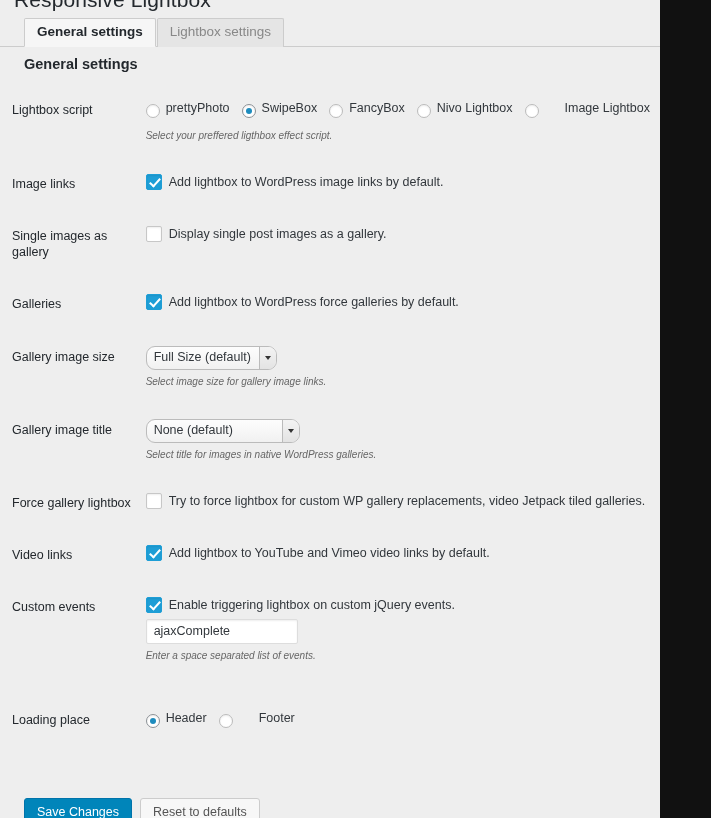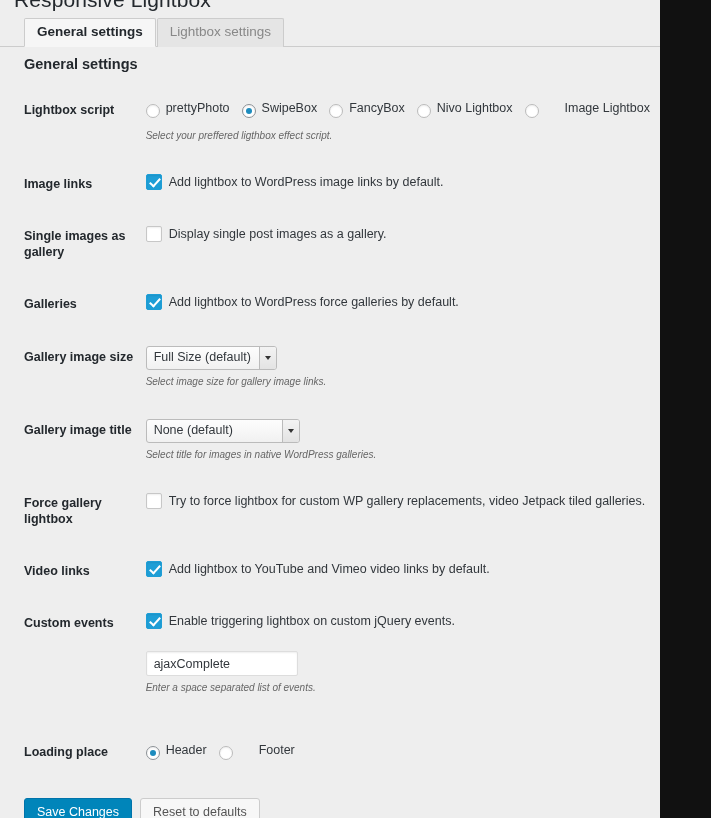--- a/index.html
+++ b/index.html
@@ -95,23 +95,23 @@
     left: 0;
     top: 84px;
     right: 0;
     border-collapse: collapse;
   }
   .form-table tr { vertical-align: top; }
 
   .form-table th {
     width: 170px;
     text-align: left;
-    padding: 18px 10px 18px 24px;
-    font-size: 12.5px;
-    font-weight: bold;
+    padding: 18px 10px 18px 12px;
+    font-size: 12.5px;
+    font-weight: normal;
     color: #23282d;
     line-height: 1.3;
     box-sizing: border-box;
   }
   .form-table td {
     padding: 15px 10px 15px 0;
     font-size: 12.5px;
     color: #32373c;
     line-height: 1.5;
   }
@@ -211,21 +211,21 @@
     outline: none;
   }
 
   
   .select {
     display: inline-flex;
     align-items: stretch;
     height: 24px;
     border: 1px solid #bbb;
     background: linear-gradient(#fdfdfd, #f1f1f1);
-    border-radius: 3px;
+    border-radius: 9px;
     box-sizing: border-box;
     cursor: pointer;
     font-size: 12.5px;
     color: #32373c;
     overflow: hidden;
   }
   .select .select-value {
     display: flex;
     align-items: center;
     padding: 0 8px 0 7px;
@@ -393,21 +393,21 @@
         </td>
       </tr>
 
       <tr>
         <th>Custom events</th>
         <td>
           <label class="check-row">
             <span class="checkbox checked"></span>
             <span class="check-label">Enable triggering lightbox on custom jQuery events.</span>
           </label>
-          <div style="margin-top:20px;">
+          <div style="margin-top:4px;">
             <input class="text-input" type="text" value="ajaxComplete" style="">
           </div>
           <span class="description">Enter a space separated list of events.</span>
         </td>
       </tr>
 
       <tr>
         <th style="padding-top:34px;">Loading place</th>
         <td style="padding-top:31px;">
           <div class="radio-group">

